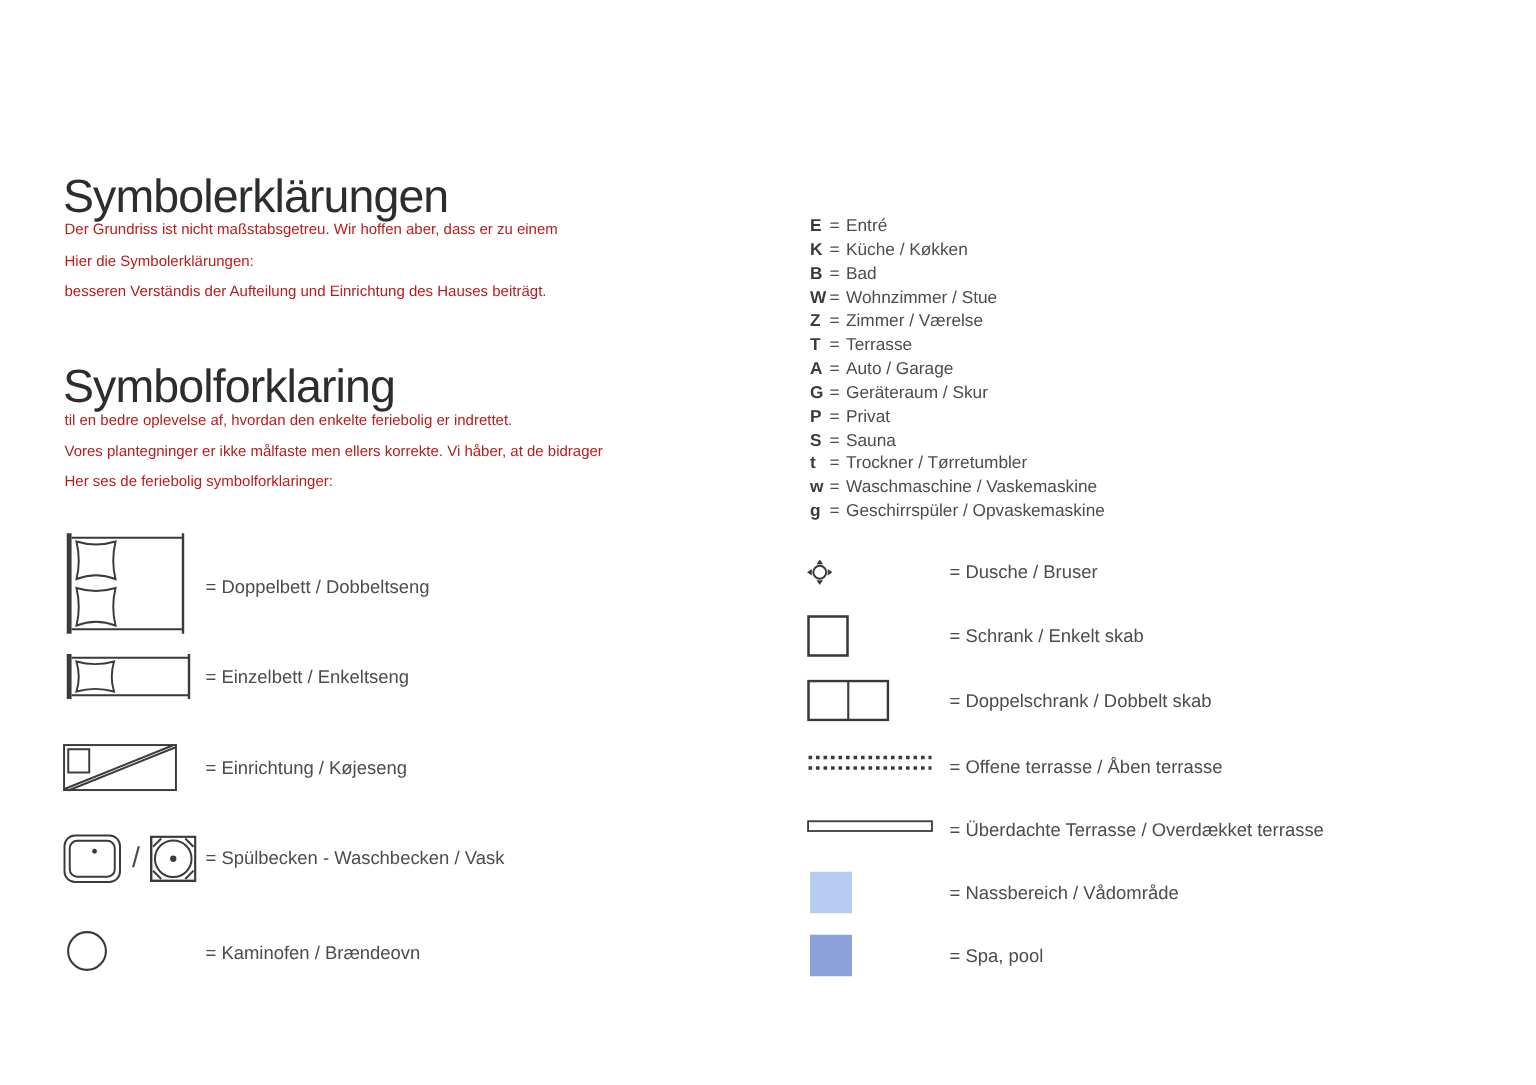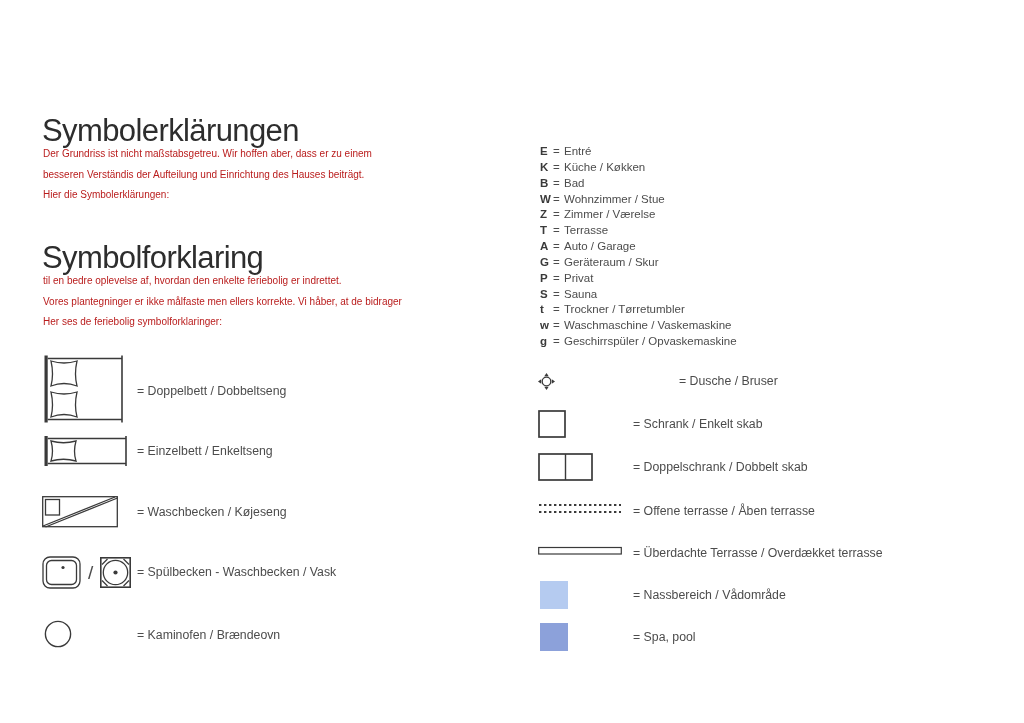--- a/index.html
+++ b/index.html
@@ -32,22 +32,22 @@
   .slash-sep{font-size:19px;color:#4c4c4c;font-weight:400;padding:0 1px;}
   svg{display:block;}
 </style>
 </head>
 <body>
 
 <div class="page">
   <h1 class="title" id="title-german">Symbolerklärungen</h1>
   <div class="intro" id="intro-german">
       <div class="line">Der Grundriss ist nicht maßstabsgetreu. Wir hoffen aber, dass er zu einem</div>
+      <div class="line">Hier die Symbolerklärungen:</div>
       <div class="line">besseren Verständis der Aufteilung und Einrichtung des Hauses beiträgt.</div>
-      <div class="line">Hier die Symbolerklärungen:</div>
     </div>
 
   <h1 class="title" id="title-danish">Symbolforklaring</h1>
   <div class="intro" id="intro-danish">
       <div class="line">til en bedre oplevelse af, hvordan den enkelte feriebolig er indrettet.</div>
       <div class="line">Vores plantegninger er ikke målfaste men ellers korrekte. Vi håber, at de bidrager</div>
       <div class="line">Her ses de feriebolig symbolforklaringer:</div>
     </div>
 
   <div class="abbr-list" id="abbr-list">
@@ -141,21 +141,21 @@
       </div>
       <div class="legend-label" style="left: 137px; top: 444px;">= Einzelbett / Enkeltseng</div>
       <div class="legend-icon" style="left: 42px; top: 496px;">
         <svg width="76" height="32" viewBox="0 0 76 32" fill="none" stroke="#3a3a3a" stroke-width="1.3">
           <rect x="0.7" y="0.7" width="74.6" height="30"></rect>
           <rect x="3.5" y="3.5" width="14" height="15.5"></rect>
           <line x1="1" y1="30" x2="73" y2="1"></line>
           <line x1="3.5" y1="31" x2="75.5" y2="2"></line>
         </svg>
       </div>
-      <div class="legend-label" style="left: 137px; top: 505px;">= Waschbecken / Køjeseng</div>
+      <div class="legend-label" style="left: 137px; top: 505px;">= Einrichtung / Køjeseng</div>
       <div class="legend-icon" style="left: 42px; top: 556px;">
         <span class="sink-pair">
           <span>
             <svg width="39" height="33" viewBox="0 0 39 33" fill="none" stroke="#3a3a3a" stroke-width="1.3">
               <rect x="1" y="1" width="37" height="31" rx="7"></rect>
               <rect x="4.5" y="4.5" width="30" height="24" rx="5"></rect>
               <circle cx="21" cy="11.5" r="1.6" fill="#3a3a3a" stroke="none"></circle>
             </svg>
           </span>
           <span class="slash-sep">/</span>
@@ -183,21 +183,21 @@
   <div id="legend-right">
       <div class="legend-icon" style="left: 538px; top: 373px;">
         <svg width="17" height="17" viewBox="0 0 17 17" fill="none" stroke="#3a3a3a" stroke-width="1.3">
           <circle cx="8.5" cy="8.5" r="4.3"></circle>
           <path d="M8.5,0 L6.3,3.2 L10.7,3.2 Z" fill="#3a3a3a" stroke="none"></path>
           <path d="M8.5,17 L6.3,13.8 L10.7,13.8 Z" fill="#3a3a3a" stroke="none"></path>
           <path d="M0,8.5 L3.2,6.3 L3.2,10.7 Z" fill="#3a3a3a" stroke="none"></path>
           <path d="M17,8.5 L13.8,6.3 L13.8,10.7 Z" fill="#3a3a3a" stroke="none"></path>
         </svg>
       </div>
-      <div class="legend-label" style="left: 633px; top: 374px; margin-left: 46px;">= Dusche / Bruser</div>
+      <div class="legend-label" style="left: 633px; top: 374px;">= Dusche / Bruser</div>
       <div class="legend-icon" style="left: 538px; top: 410px;">
         <svg width="28" height="28" viewBox="0 0 28 28" fill="none" stroke="#3a3a3a" stroke-width="1.3">
           <rect x="1" y="1" width="26" height="26" stroke-width="1.7"></rect>
         </svg>
       </div>
       <div class="legend-label" style="left: 633px; top: 417px; text-align: center;">= Schrank / Enkelt skab</div>
       <div class="legend-icon" style="left: 538px; top: 453px;">
         <svg width="55" height="28" viewBox="0 0 55 28" fill="none" stroke="#3a3a3a" stroke-width="1.3">
           <rect x="1" y="1" width="53" height="26" stroke-width="1.7"></rect>
           <line x1="27.5" y1="1" x2="27.5" y2="27" stroke-width="1.4"></line>

